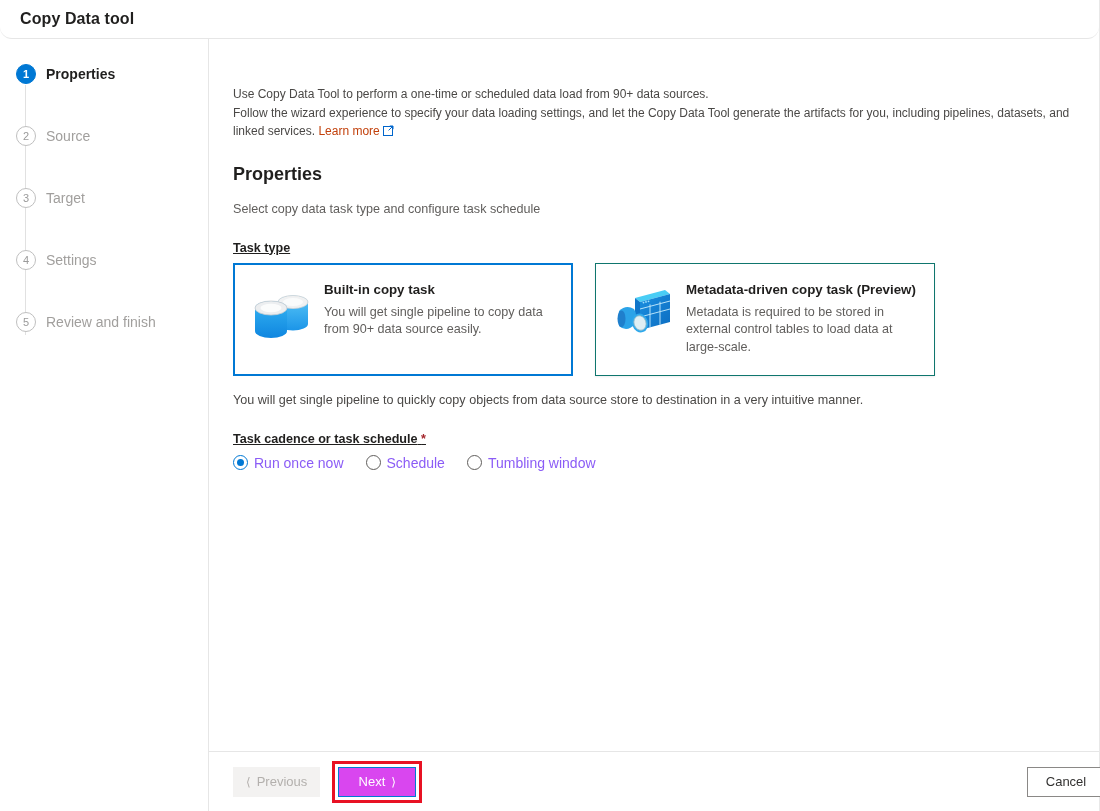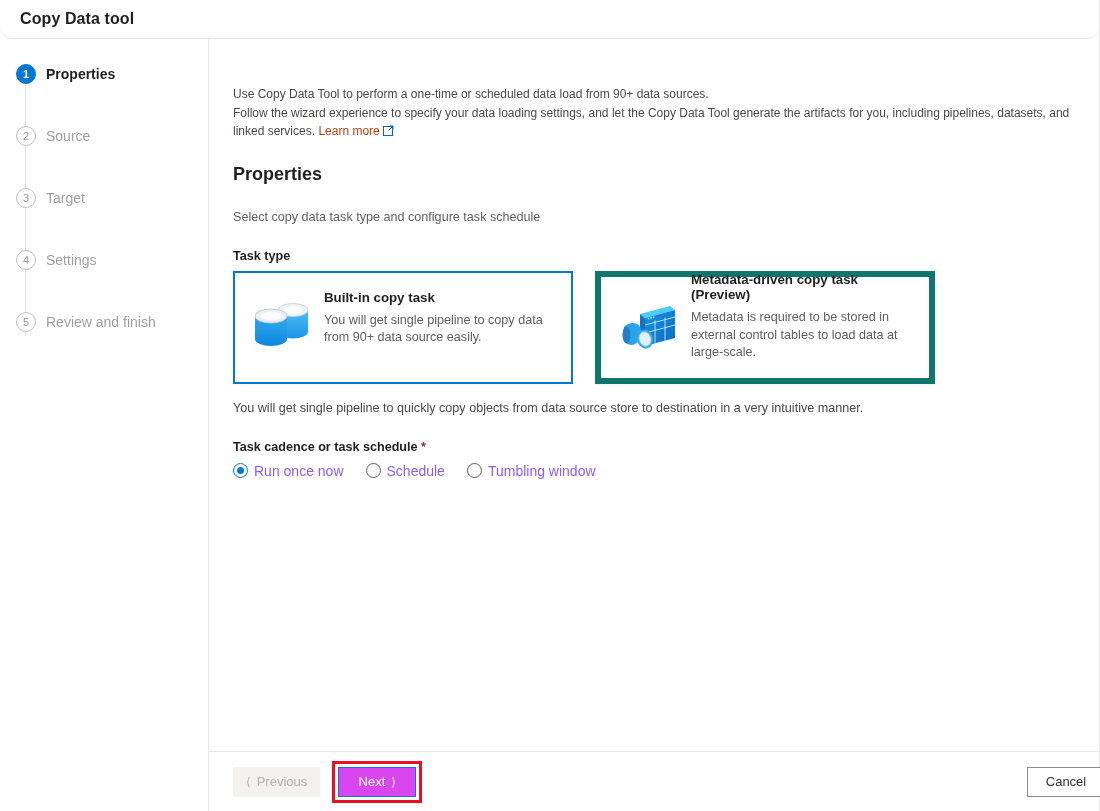--- a/index.html
+++ b/index.html
@@ -145,29 +145,30 @@
   .section-title {
     font-size: 18px;
     font-weight: bold;
     color: #201f1e;
     margin-top: 22px;
     margin-bottom: 0;
   }
   .section-sub {
     font-size: 12.6px;
     color: #605e5c;
-    margin-top: 25px;
+    margin-top: 17px;
   }
 
   .field-label {
     font-size: 12.6px;
     font-weight: bold;
     color: #201f1e;
     margin-top: 25px;
     margin-bottom: 8px;
+    text-decoration: underline;
   }
   .field-label .req { color: #a4262c; font-weight: bold; }
 
   
   .cards {
     display: flex;
     gap: 22px;
   }
   .card {
     width: 340px;
@@ -176,23 +177,22 @@
     display: flex;
     align-items: flex-start;
     padding: 14px 14px 16px 16px;
     background: #ffffff;
   }
   .card.selected {
     border: 1px solid #0078d4;
     box-shadow: 0 0 0 1px #0078d4 inset;
   }
   .card.plain {
-    border: 6px solid #0f766e;
+    border: 1px solid #0f766e;
     box-shadow: 0 1px 2px rgba(0,0,0,0.07);
-    align-items: flex-end;
   }
   .card-icon {
     width: 62px;
     min-width: 62px;
     height: 62px;
     margin-top: 6px;
     margin-right: 12px;
     display: flex;
     align-items: center;
     justify-content: center;

